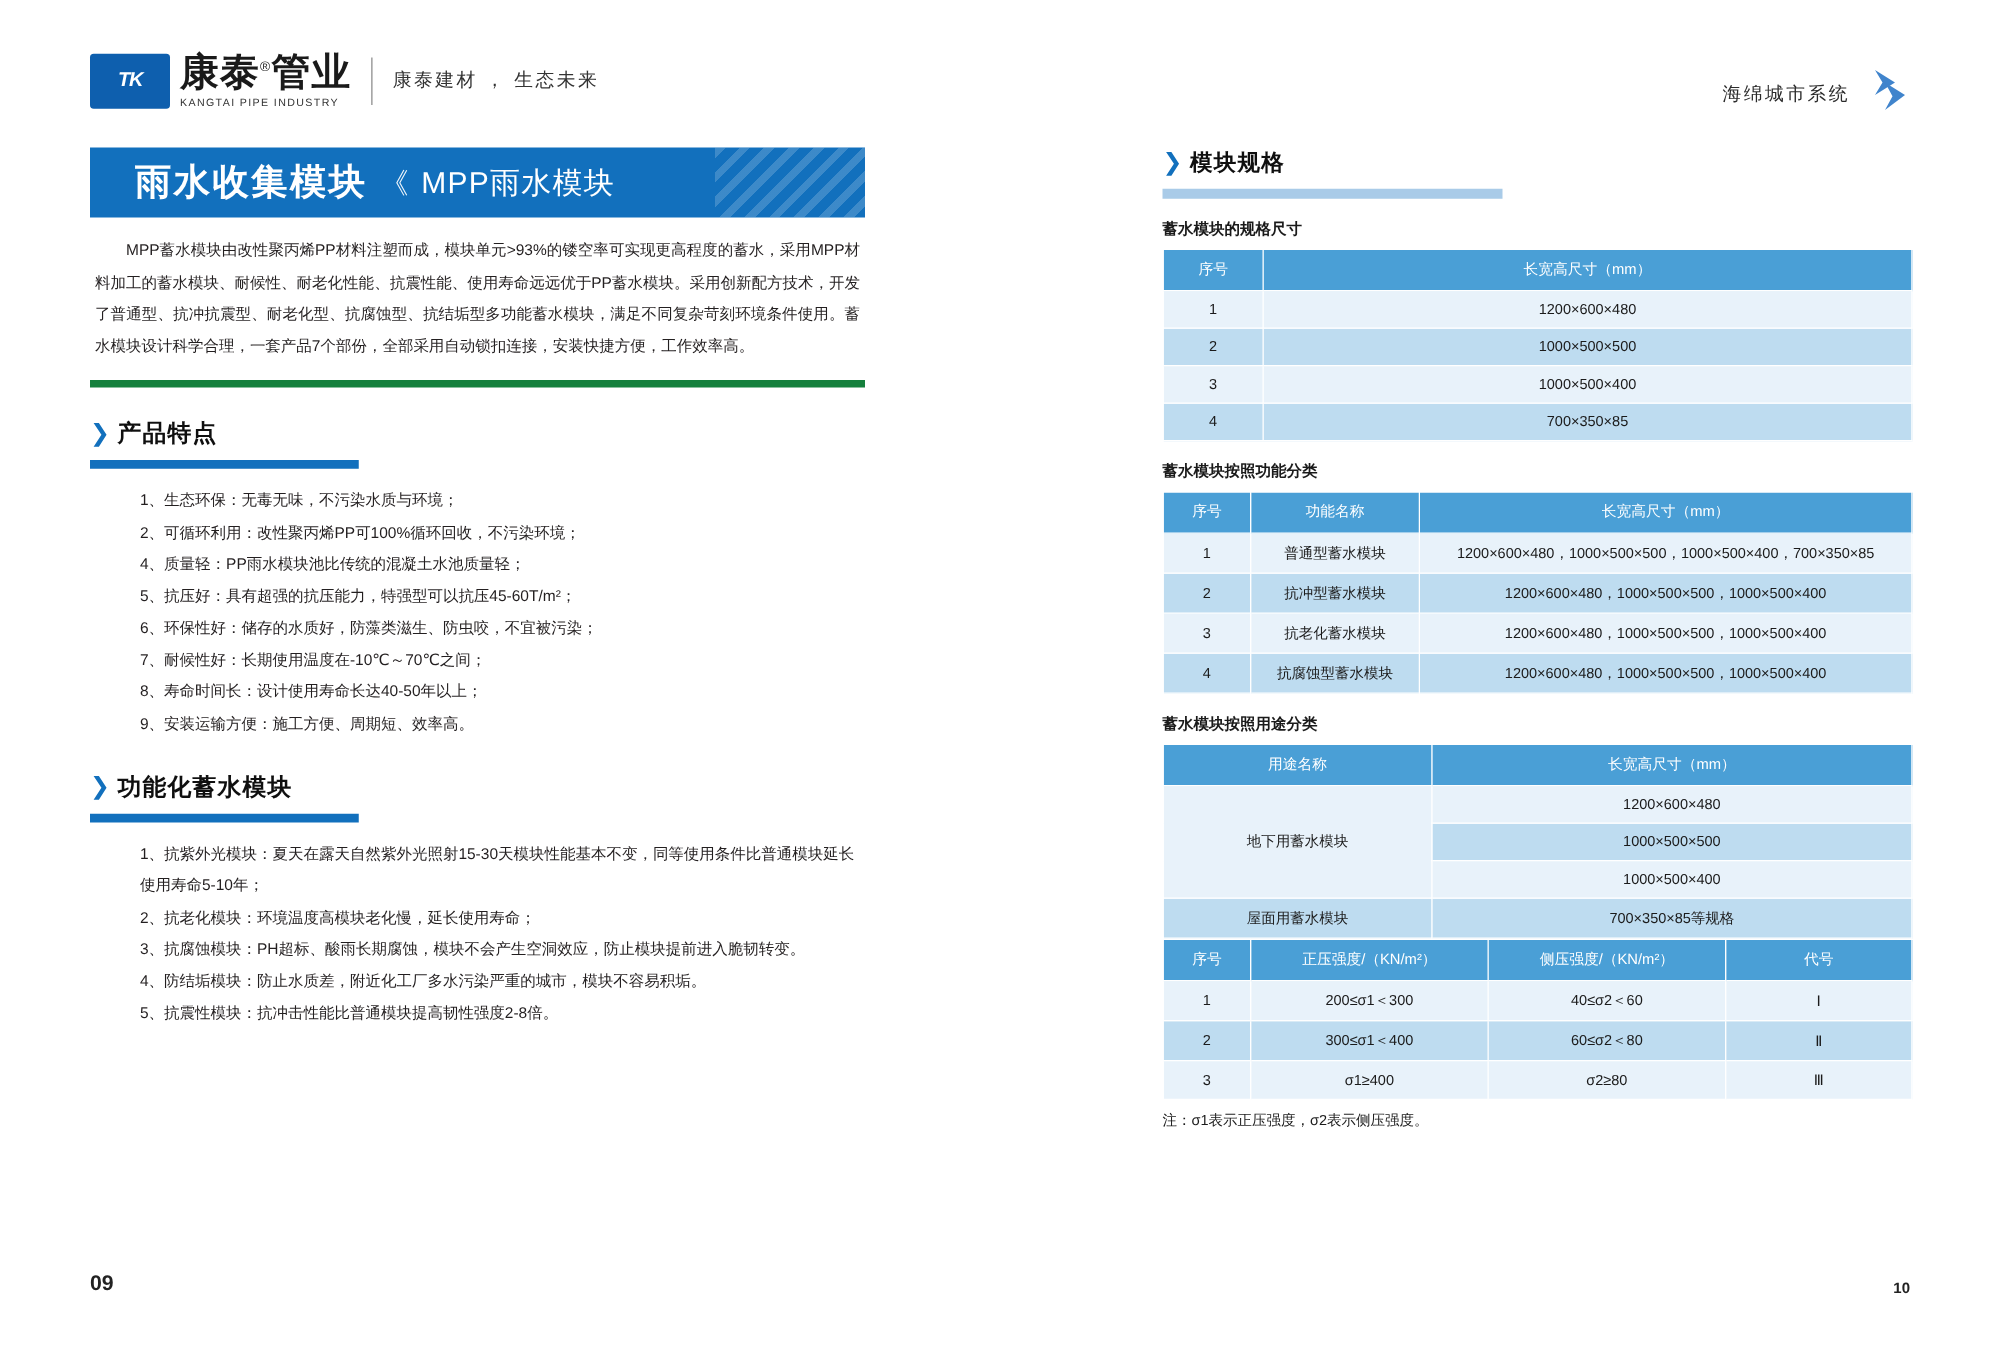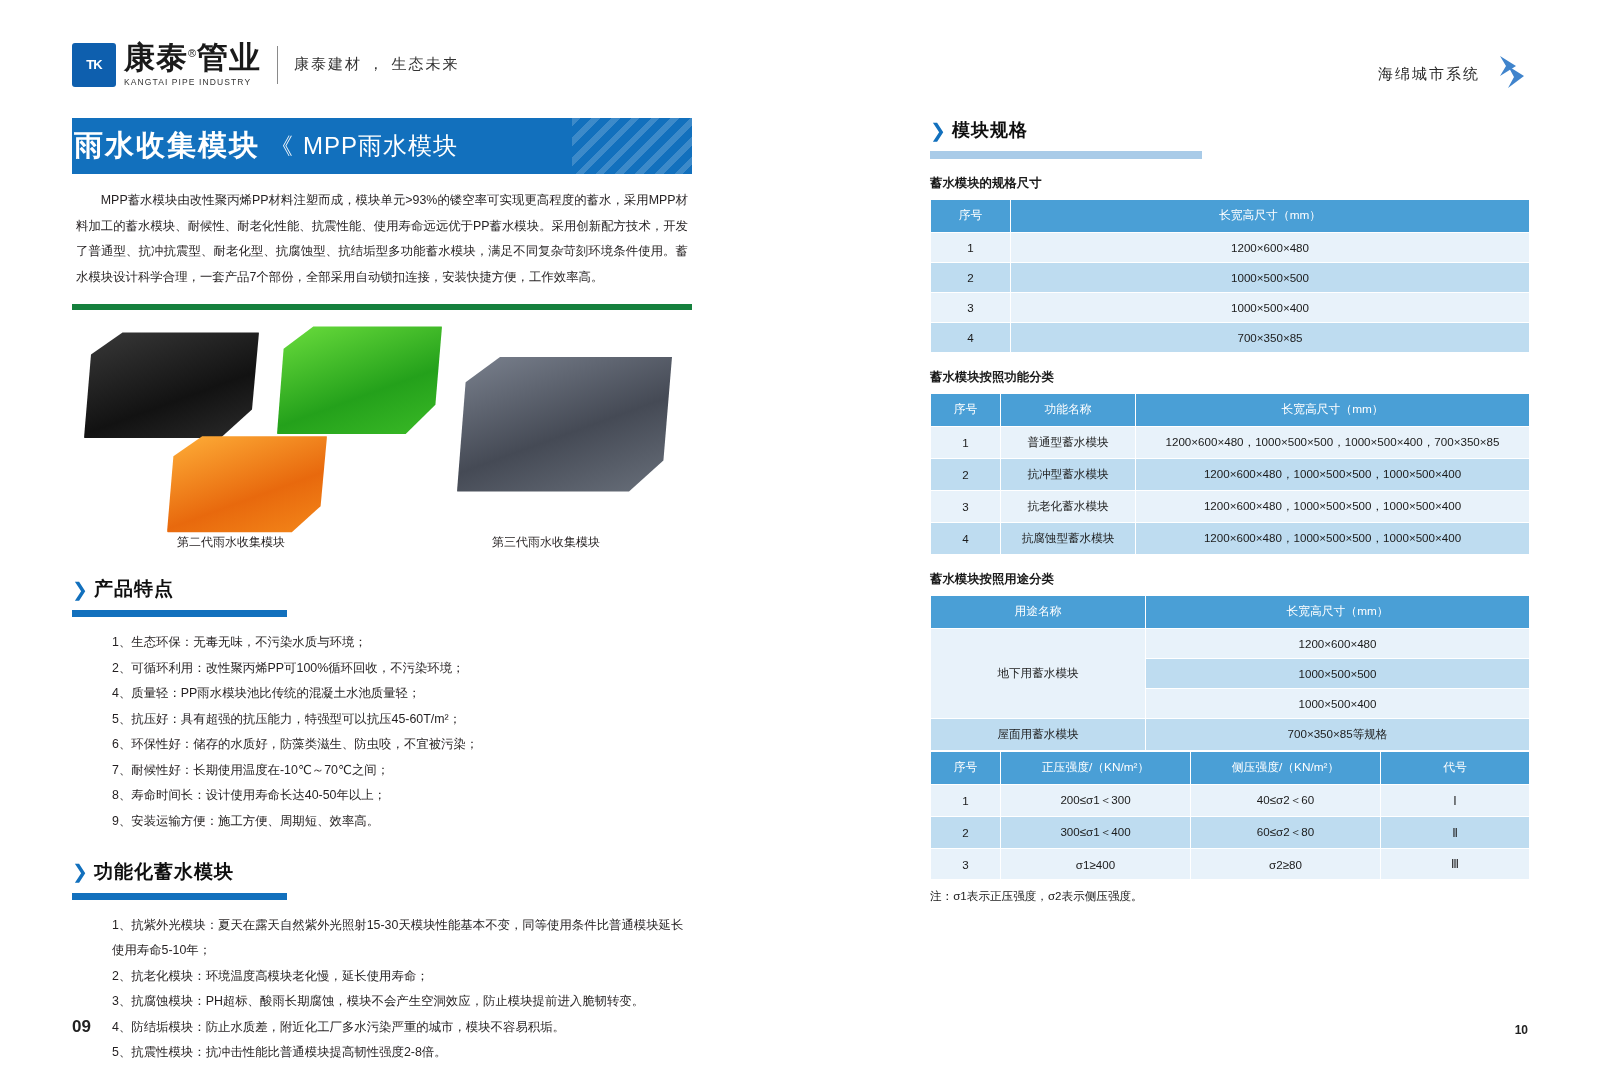--- a/index.html
+++ b/index.html
@@ -11,41 +11,41 @@
     color:#231f20;
     position:relative;
     overflow:hidden;
   }
   .page { position:relative; width:1600px; height:1085px; }
 
   
   .header { position:absolute; top:38px; left:0; width:1600px; height:62px; }
   .logo-wrap { position:absolute; left:72px; top:4px; display:flex; align-items:center; }
   .logo-mark {
-    width:44px; height:44px; background:#0e5fae; color:#fff;
+    width:64px; height:44px; background:#0e5fae; color:#fff;
     display:flex; align-items:center; justify-content:center;
-    font-weight:bold; font-size:13px; letter-spacing:-1px;
+    font-style:italic; font-weight:bold; font-size:16px; letter-spacing:-1px;
     border-radius:3px;
   }
   .logo-text { margin-left:8px; }
   .logo-cn { font-size:31px; font-weight:bold; letter-spacing:1px; line-height:1; color:#1a1a1a; }
   .logo-cn sup { font-size:11px; vertical-align:super; font-weight:normal; }
   .logo-en { font-size:8.5px; letter-spacing:1.1px; color:#333; margin-top:4px; font-family:"Liberation Sans",sans-serif;}
   .logo-sep { width:1px; height:38px; background:#8a8a8a; margin:0 16px; }
   .logo-slogan { font-size:15px; color:#333; letter-spacing:2px; }
 
   .header-right { position:absolute; right:72px; top:14px; display:flex; align-items:center;justify-content:flex-end; }
   .header-right .title { font-size:15px; color:#2b2b2b; letter-spacing:2px; }
   .chev-logo { margin-left:14px; color:#1f6fc4; font-size:34px; line-height:1; font-weight:bold; opacity:.85; }
 
   
   .left-col { position:absolute; left:72px; top:118px; width:620px; }
   .banner {
     height:56px; background:#1270bd; position:relative; overflow:hidden;
-    display:flex; align-items:center; padding-left:2px;
+    display:flex; align-items:center; padding-left:36px;
   }
   .banner .zigzag {
     position:absolute; right:0; top:0; height:56px; width:120px;
     background:
       repeating-linear-gradient(135deg, rgba(255,255,255,.18) 0 6px, rgba(255,255,255,0) 6px 14px);
   }
   .banner-title { color:#fff; font-size:29px; font-weight:bold; letter-spacing:2px; }
   .banner-chev { color:#fff; font-size:23px; margin:0 10px 0 10px; opacity:.95; }
   .banner-sub { color:#fff; font-size:24px; letter-spacing:1px; }
 
@@ -144,28 +144,20 @@
       <div class="zigzag"></div>
       <div class="banner-title">雨水收集模块</div>
       <div class="banner-chev">《</div>
       <div class="banner-sub">MPP雨水模块</div>
     </div>
 
     <div class="intro">
       <p>MPP蓄水模块由改性聚丙烯PP材料注塑而成，模块单元&gt;93%的镂空率可实现更高程度的蓄水，采用MPP材料加工的蓄水模块、耐候性、耐老化性能、抗震性能、使用寿命远远优于PP蓄水模块。采用创新配方技术，开发了普通型、抗冲抗震型、耐老化型、抗腐蚀型、抗结垢型多功能蓄水模块，满足不同复杂苛刻环境条件使用。蓄水模块设计科学合理，一套产品7个部份，全部采用自动锁扣连接，安装快捷方便，工作效率高。</p>
     </div>
 
-    <div class="photos">
-      <div class="ph ph-black"></div>
-      <div class="ph ph-green"></div>
-      <div class="ph ph-grey"></div>
-      <div class="ph ph-orange"></div>
-      <div class="ph-cap cap1">第二代雨水收集模块</div>
-      <div class="ph-cap cap2">第三代雨水收集模块</div>
-    </div>
 
     <div class="sec-head">
       <span class="chev">❯</span>
       <span class="txt">产品特点</span>
     </div>
     <div class="sec-rule"></div>
 
     <ul class="bullets">
       <li>1、生态环保：无毒无味，不污染水质与环境；</li>
       <li>2、可循环利用：改性聚丙烯PP可100%循环回收，不污染环境；</li>

